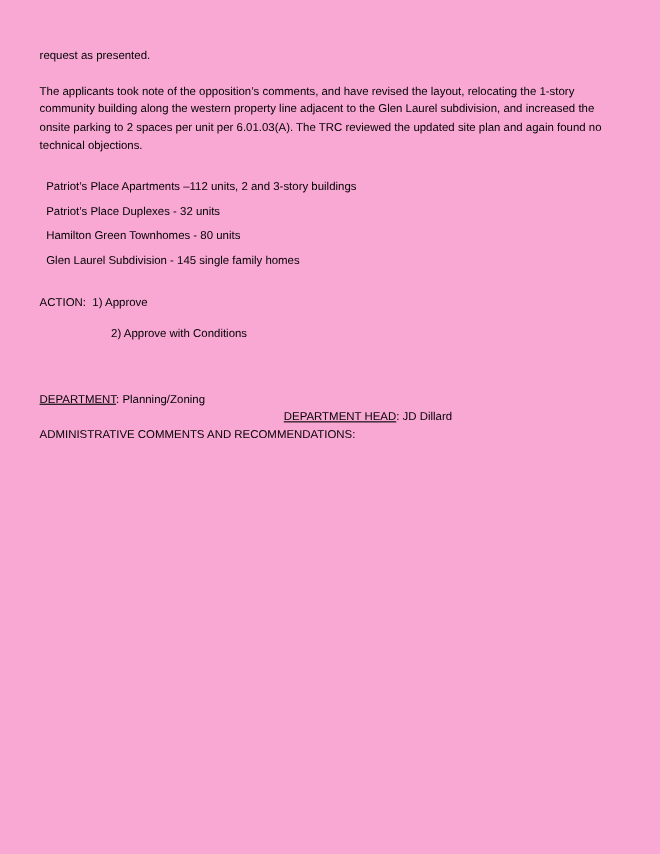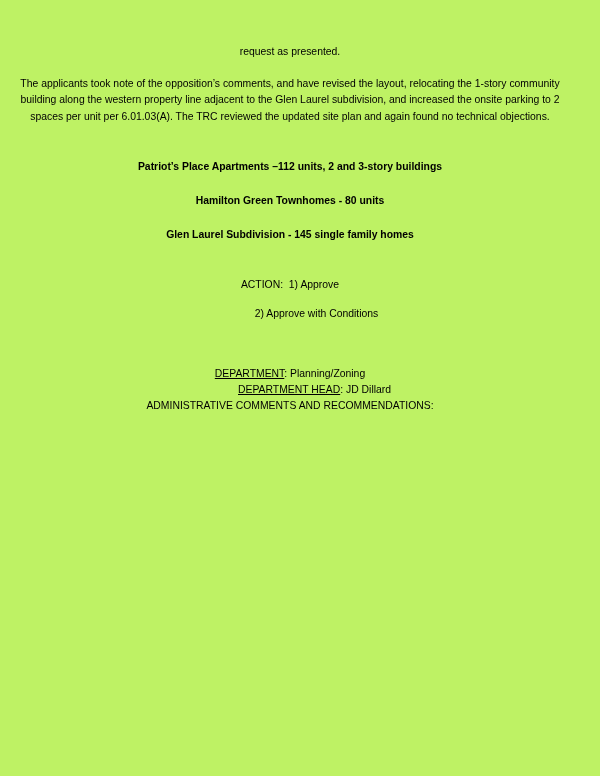--- a/index.html
+++ b/index.html
@@ -11,38 +11,36 @@
     width: 600px;
     height: 776px;
     font-family: "Liberation Sans", sans-serif;
     color: #000000;
     -webkit-font-smoothing: antialiased;
   }
   .page {
     position: relative;
     width: 600px;
     height: 776px;
-    background: #bef264;
+    background: #f9a8d4;
     box-sizing: border-box;
-    padding: 44px 36px 0 16px;
-    text-align: center;
+    padding: 44px 36px 0 36px;
   }
   .doc-body {
     font-size: 10.4px;
     line-height: 16.2px;
   }
   p.para {
     margin: 0;
   }
   .spacer-sm { height: 16px; }
   .spacer-md { height: 16px; }
   .block-lines p {
-    margin: 18px;
+    margin: 6px;
     white-space: pre;
-    font-weight: bold;
   }
   .options-block {
     margin: 0;
   }
   .options-block .opt-first {
     margin: 0;
     white-space: pre;
   }
   .options-block .opt-rest {
     margin: 12px;
@@ -73,20 +71,21 @@
     <p class="para">request as presented.</p>
 
     <div class="spacer-sm"></div>
 
     <p class="para">The applicants took note of the opposition’s comments, and have revised the layout, relocating the 1-story community building along the western property line adjacent to the Glen Laurel subdivision, and increased the onsite parking to 2 spaces per unit per 6.01.03(A). The TRC reviewed the updated site plan and again found no technical objections.</p>
 
     <div class="spacer-md"></div>
 
     <div class="block-lines">
       <p>Patriot’s Place Apartments –112 units, 2 and 3-story buildings</p>
+      <p>Patriot’s Place Duplexes - 32 units</p>
       <p>Hamilton Green Townhomes - 80 units</p>
       <p>Glen Laurel Subdivision - 145 single family homes</p>
     </div>
 
     <div class="spacer-md"></div>
 
     <div class="options-block">
       <p class="opt-first"><span>ACTION:</span>&nbsp;&nbsp;<span>1) Approve</span></p>
       <p class="opt-rest">2) Approve with Conditions</p>
     </div>

